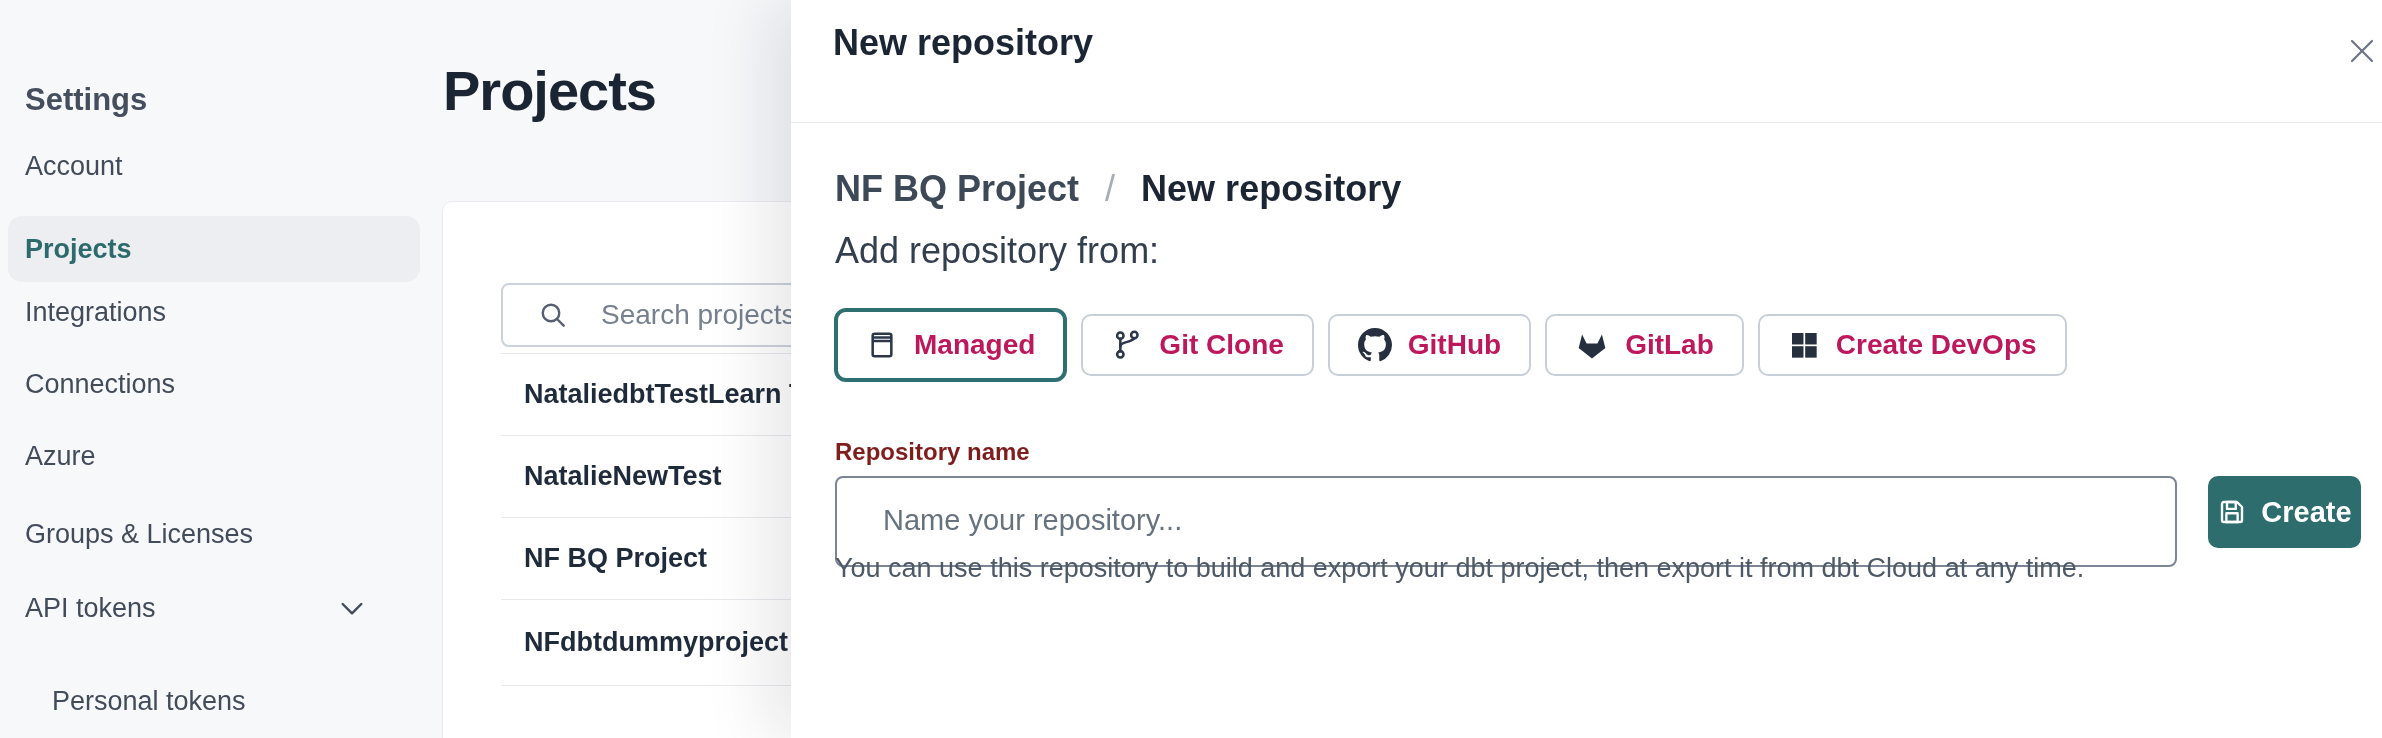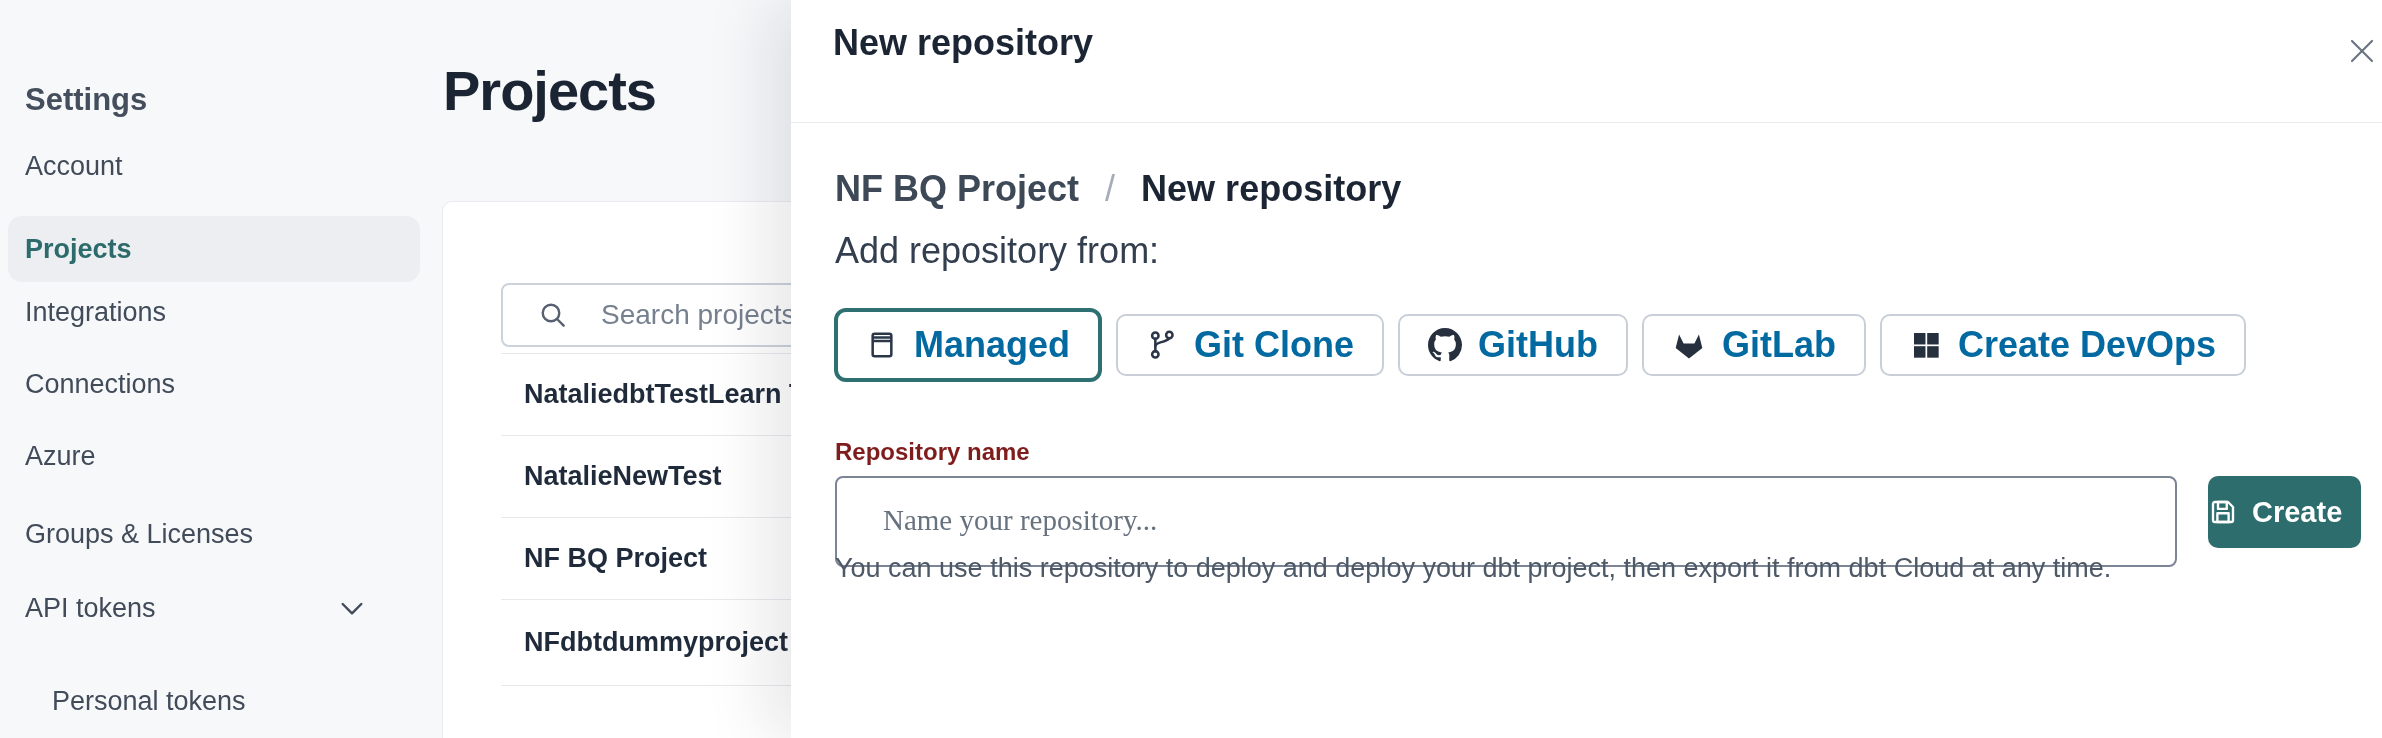--- a/index.html
+++ b/index.html
@@ -73,37 +73,37 @@
   .breadcrumb .sep { color:#a5adb8; margin:0 16px; font-weight:400; }
   .breadcrumb .current { font-weight:700; color:#1b2534; }
   .section-heading {
     position:absolute; left:44px; top:230px;
     font-size:36px; font-weight:400; color:#333e4e;
   }
   .src-row { position:absolute; left:43px; top:308px; display:flex; align-items:center; gap:14px; }
   .src-btn {
     display:inline-flex; align-items:center; gap:16px; height:62px; padding:0 28px;
     background:#fff; border:2px solid #c9cfd8; border-radius:10px;
-    font-family:inherit; font-size:36px; font-weight:700; color:#0369a1; cursor:pointer; white-space:nowrap;
+    font-family:inherit; font-size:28px; font-weight:700; color:#be185d; cursor:pointer; white-space:nowrap;
   }
   .src-btn.selected { border:4px solid #2e6f71; border-radius:12px; height:74px; }
   .field-label {
     position:absolute; left:44px; top:438px;
     font-size:24px; font-weight:700; color:#7f1d1d;
   }
   .name-input {
     position:absolute; left:44px; top:476px; width:1342px; height:91px;
     border:2px solid #7b8595; border-radius:8px; background:#fff;
-    font-family:Liberation Serif, serif; font-size:29px; color:#2a3545; padding:0 20px 2px 46px; outline:none;
+    font-family:Liberation Sans, sans-serif; font-size:29px; color:#2a3545; padding:0 20px 2px 46px; outline:none;
   }
   .name-input::placeholder { color:#67727f; }
   .create-btn {
     position:absolute; left:1417px; top:476px; width:153px; height:72px;
     background:#2e6d6e; border:none; border-radius:10px;
-    display:flex; align-items:center; justify-content:flex-start; gap:14px;
+    display:flex; align-items:center; justify-content:center; gap:14px;
     font-family:inherit; font-size:29px; font-weight:600; color:#ffffff; cursor:pointer;
   }
   .helper-text {
     position:absolute; left:44px; top:550px; width:1520px;
     font-size:27px; color:#4e5967; line-height:36px;
   }
   svg { display:block; }
 </style>
 </head>
 <body>
@@ -249,14 +249,14 @@
     <span>
       <svg width="30" height="30" viewBox="0 0 24 24" fill="none" stroke="#ffffff" stroke-width="1.9" stroke-linejoin="round">
         <path d="M4 5.5A1.5 1.5 0 0 1 5.5 4H16l4 4v10.5a1.5 1.5 0 0 1-1.5 1.5h-13A1.5 1.5 0 0 1 4 18.5z"></path>
         <rect x="8" y="4" width="7" height="5.5"></rect>
         <rect x="7.5" y="13" width="9" height="7"></rect>
       </svg>
     </span>
     <span>Create</span>
   </button>
 
-  <p class="helper-text">You can use this repository to deploy and deploy your dbt project, then export it from dbt Cloud at any time.</p>
+  <p class="helper-text">You can use this repository to build and export your dbt project, then export it from dbt Cloud at any time.</p>
 </aside>
 
 </body></html>

